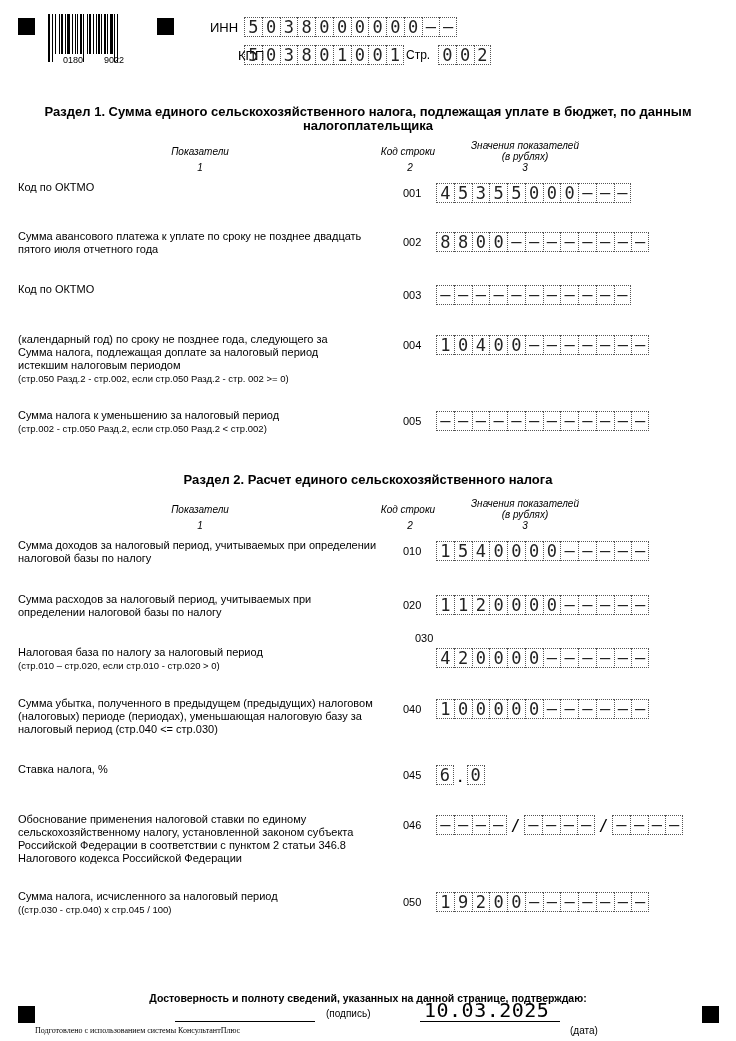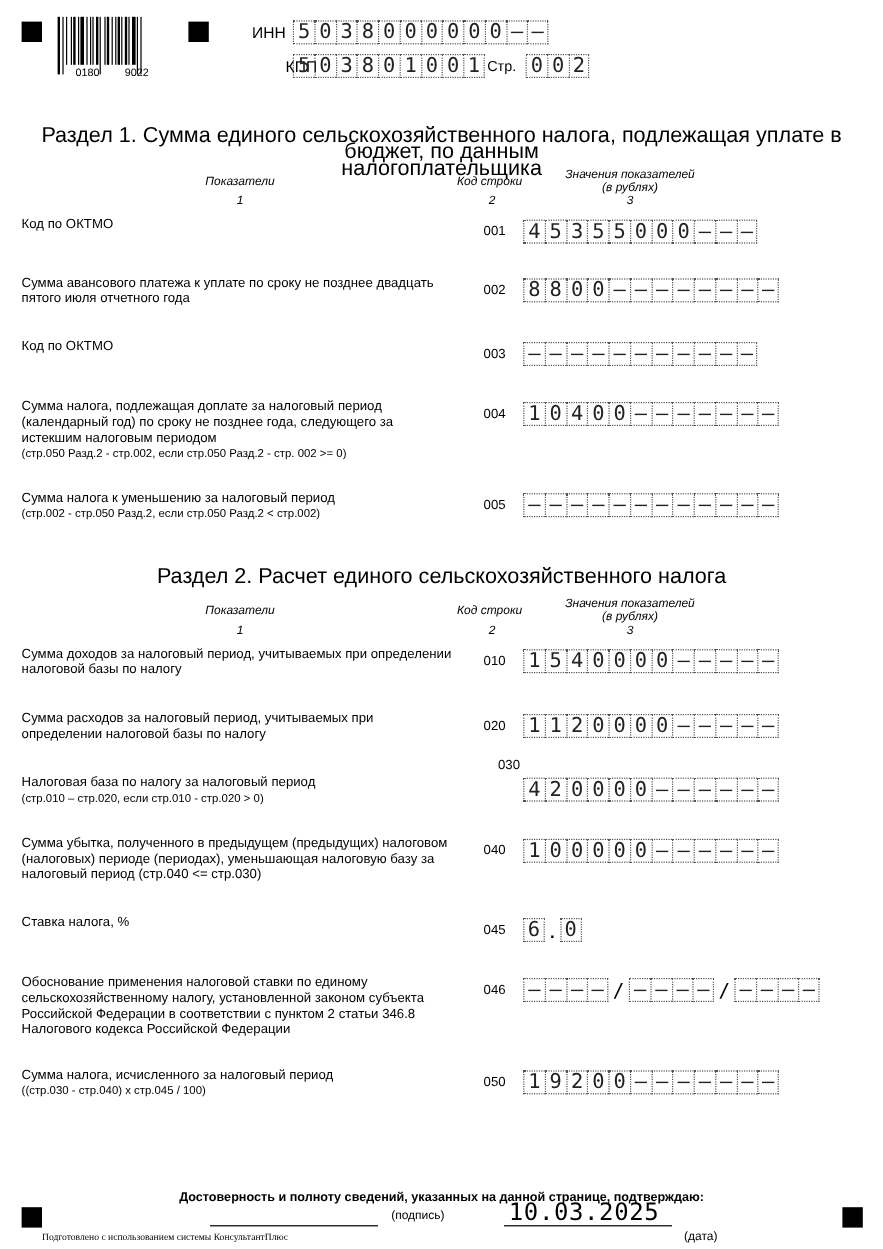--- a/index.html
+++ b/index.html
@@ -9,21 +9,21 @@
   .barcode { position: absolute; left: 48px; top: 14px; width: 94px; height: 40px; display: flex; align-items: flex-start; }
   .barcode .bar { background: #000; height: 40px; display: inline-block; }
   .barcode .gap { display: inline-block; height: 40px; }
   .barcode-num { position: absolute; font-size: 9px; top: 55px; }
   .lbl { position: absolute; font-size: 13px; }
   .cells { position: absolute; display: flex; height: 20px; }
   .cell { width: 17.75px; height: 20px; box-sizing: border-box; border-top: 1px dotted #555; border-bottom: 1px dotted #555; border-left: 1px dotted #555; display: flex; align-items: center; justify-content: center; font-family: "DejaVu Sans Mono", monospace; font-size: 17px; color: #222; }
   .cell:last-child { border-right: 1px dotted #555; }
   .sep { width: 17px; height: 20px; display: flex; align-items: center; justify-content: center; font-family: "DejaVu Sans Mono", monospace; font-size: 16px; }
   .sep-dot { width: 13px; height: 20px; display: flex; align-items: flex-end; justify-content: center; font-weight: bold; font-size: 14px; padding-bottom: 0; }
-  .title { position: absolute; left: 0; width: 736px; text-align: center; font-weight: normal; font-size: 18px; line-height: 14px; }
+  .title { position: absolute; left: 0; width: 736px; text-align: center; font-weight: bold; font-size: 13px; line-height: 14px; }
   .colhdr { position: absolute; font-style: italic; font-size: 10px; text-align: center; line-height: 11px; }
   .rowtxt { position: absolute; left: 18px; width: 370px; font-size: 11px; line-height: 13px; }
   .rowtxt .small { font-size: 9.5px; }
   .code { position: absolute; left: 403px; font-size: 11px; }
   .sigline { position: absolute; border-bottom: 1px solid #000; }
   .date { position: absolute; font-family: "DejaVu Sans Mono", monospace; font-size: 20px; letter-spacing: 0.5px; }
   .footer-note { position: absolute; left: 35px; top: 1026px; font-family: "Liberation Serif", serif; font-size: 8px; }
 </style>
 </head>
 <body>
@@ -186,22 +186,22 @@
         <div class="cell">–</div>
         <div class="cell">–</div>
         <div class="cell">–</div>
         <div class="cell">–</div>
         <div class="cell">–</div>
         <div class="cell">–</div>
       </div>
     </div>
     <div>
       <div class="rowtxt" style="top: 333px;">
+        <div>(календарный год) по сроку не позднее года, следующего за</div>
         <div>Сумма налога, подлежащая доплате за налоговый период</div>
-        <div>(календарный год) по сроку не позднее года, следующего за</div>
         <div>истекшим налоговым периодом</div>
         <div class="small">(стр.050 Разд.2 - стр.002, если стр.050 Разд.2 - стр. 002 &gt;= 0)</div>
       </div>
       <span class="code" style="top: 339px;">004</span>
       <div class="cells" style="left: 436px; top: 335px;">
         <div class="cell">1</div>
         <div class="cell">0</div>
         <div class="cell">4</div>
         <div class="cell">0</div>
         <div class="cell">0</div>

